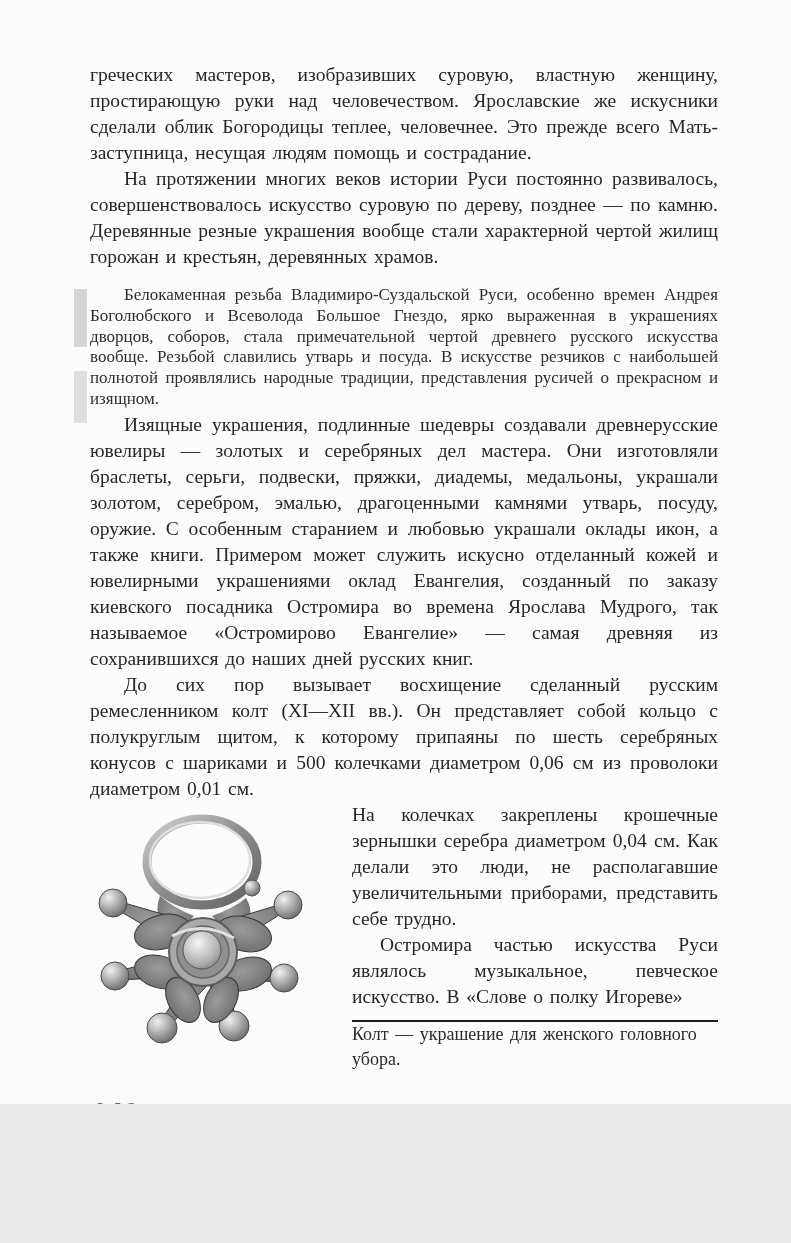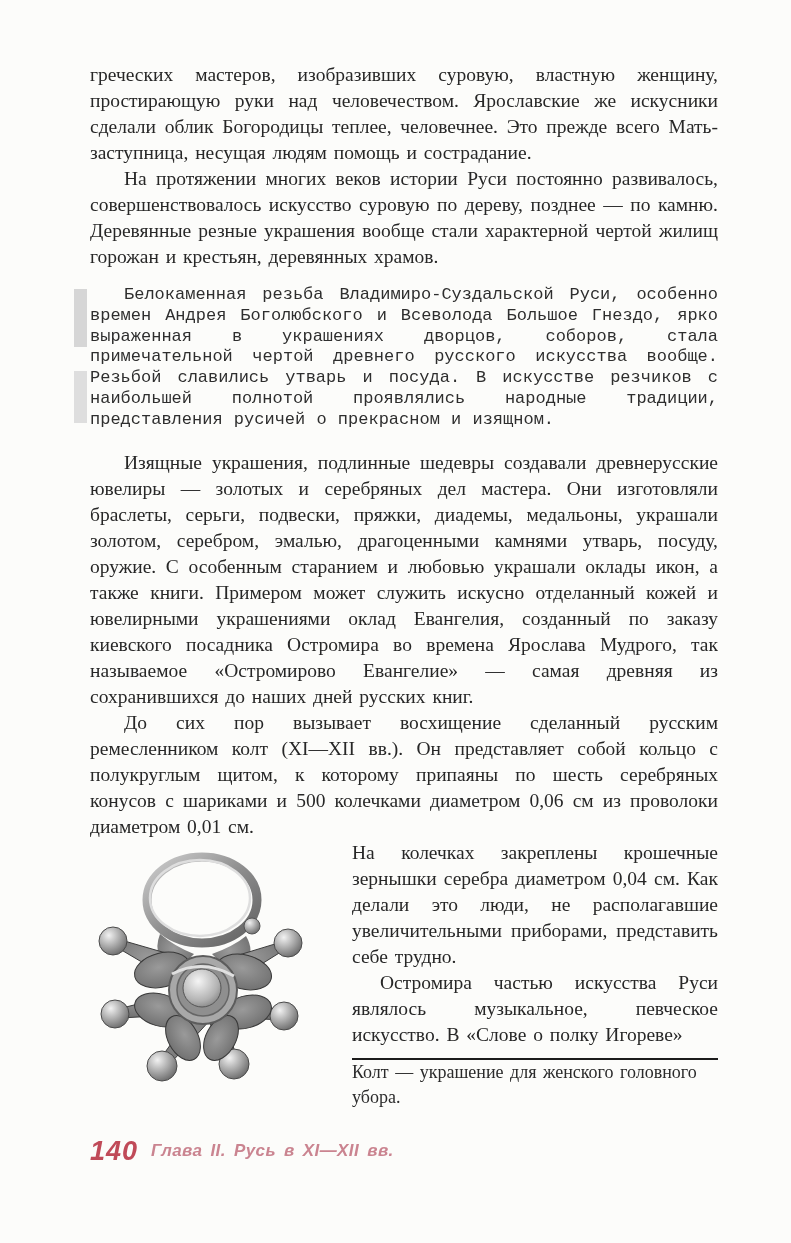--- a/index.html
+++ b/index.html
@@ -1,19 +1,19 @@
 <!DOCTYPE html>
 <html lang="ru"><head>
 <meta charset="utf-8">
 <style>
   html, body { margin: 0; padding: 0; background: #e9e9e7; }
   .page {
     position: relative;
     width: 791px;
-    height: 1243px;
+    height: 1104px;
     margin: 0 auto;
     background: #fcfcfa;
     overflow: hidden;
     font-family: "Liberation Serif", "DejaVu Serif", serif;
     color: #272727;
   }
   .content {
     position: absolute;
     left: 90px;
     top: 62px;
@@ -22,22 +22,21 @@
   .body-par {
     margin: 0;
     font-size: 19.5px;
     line-height: 26px;
     text-align: justify;
     text-indent: 34px;
     word-spacing: 2px;
   }
   .inset {
     position: relative;
-    margin: 15px 0 19px 0;
-    font-family: Liberation Mono, monospace;
+    margin: 15px 0 2px 0;
   }
   .inset-par {
     margin: 0;
     font-size: 17px;
     line-height: 20.8px;
     text-align: justify;
     text-indent: 34px;
     word-spacing: 1px;
     color: #2e2e2e;
   }

